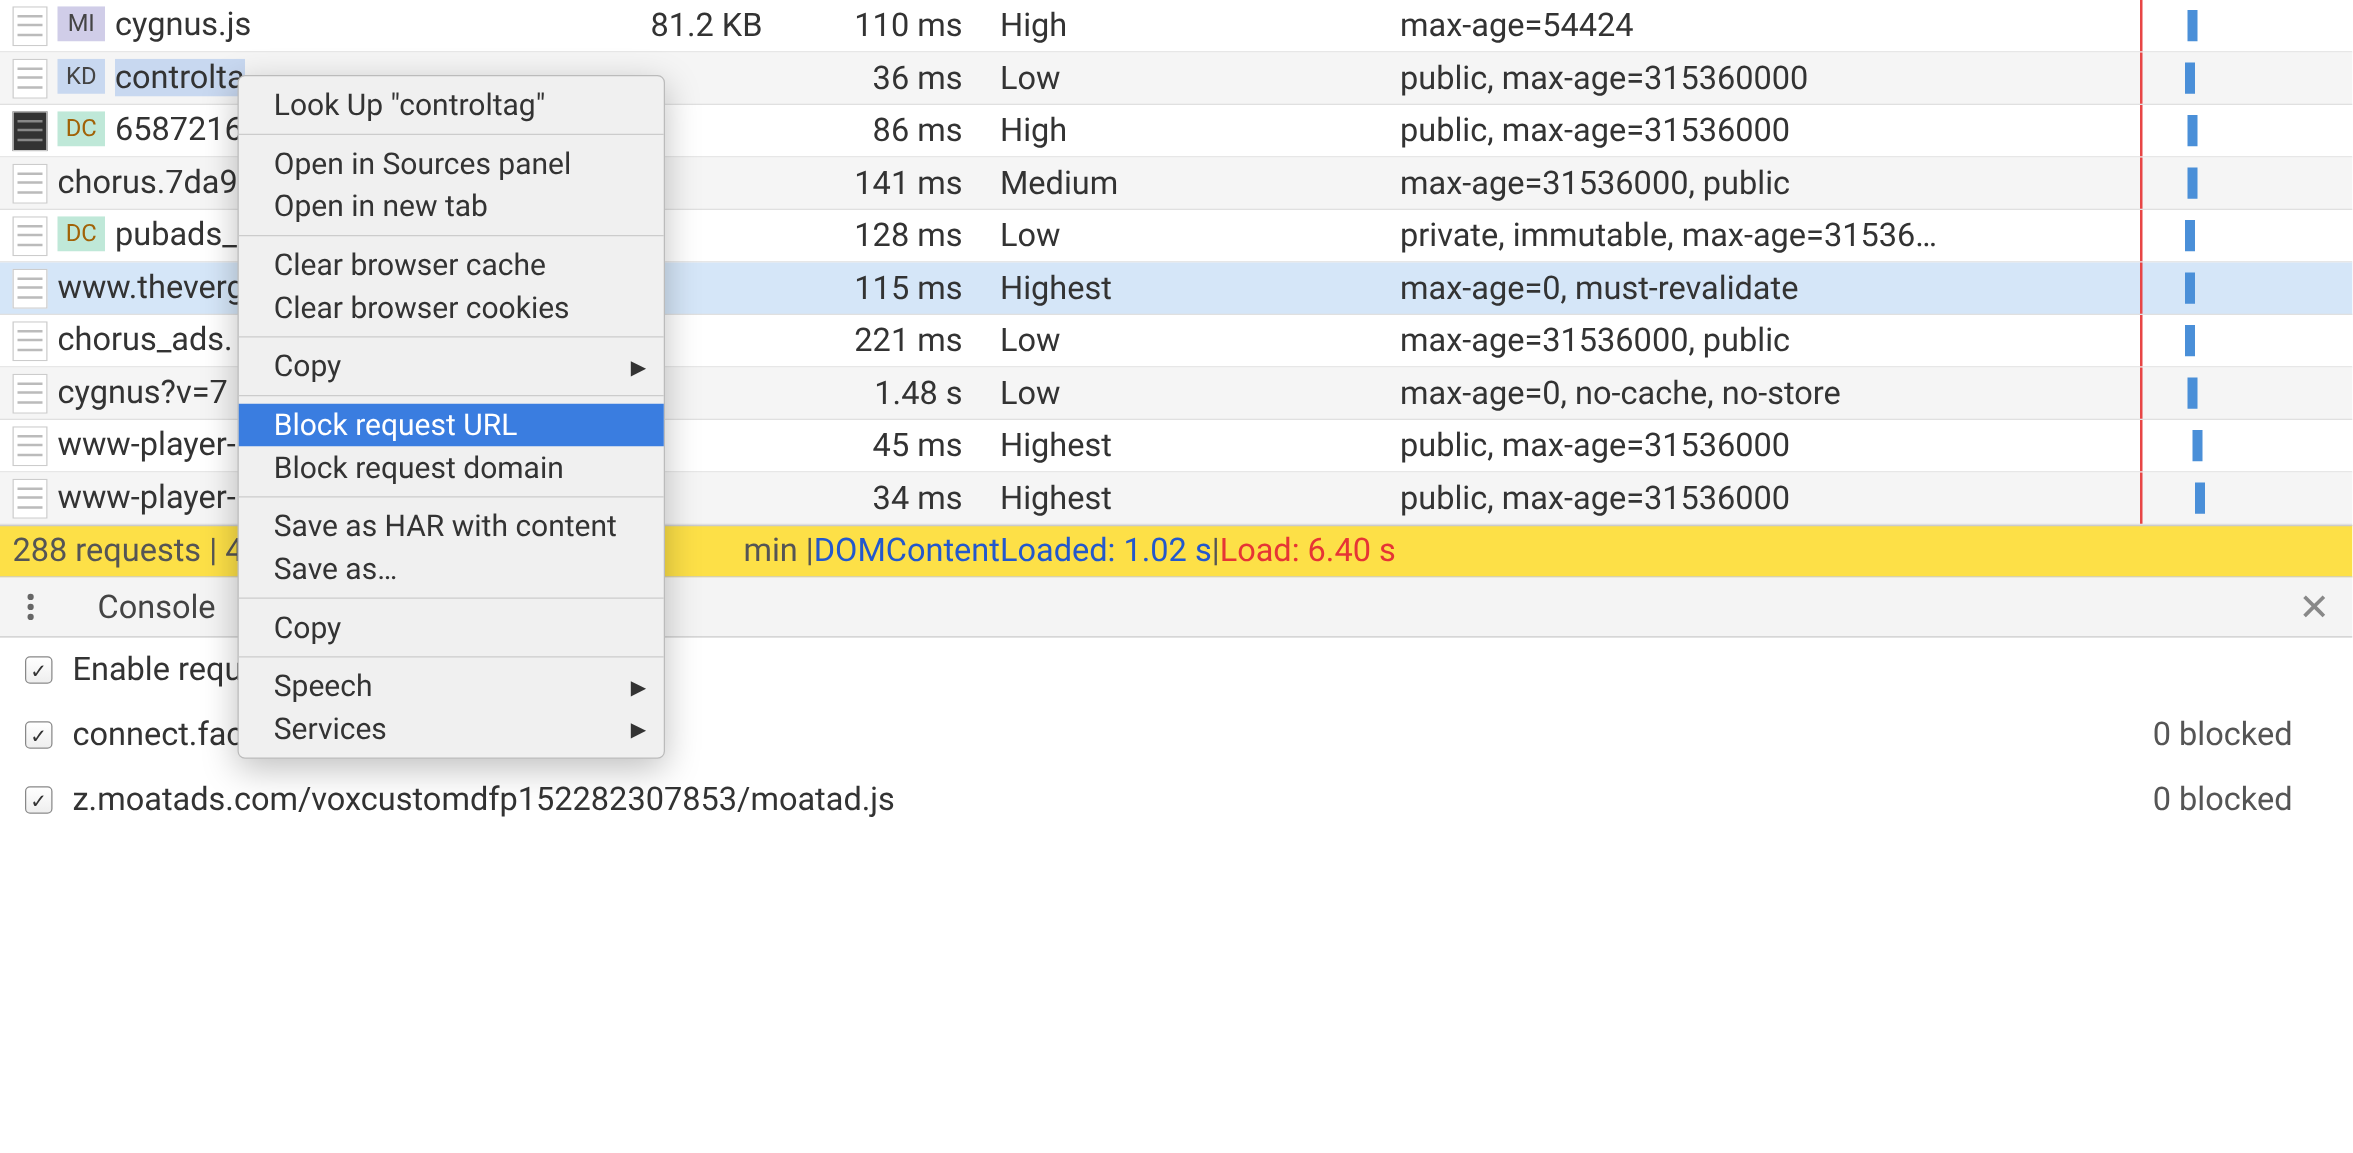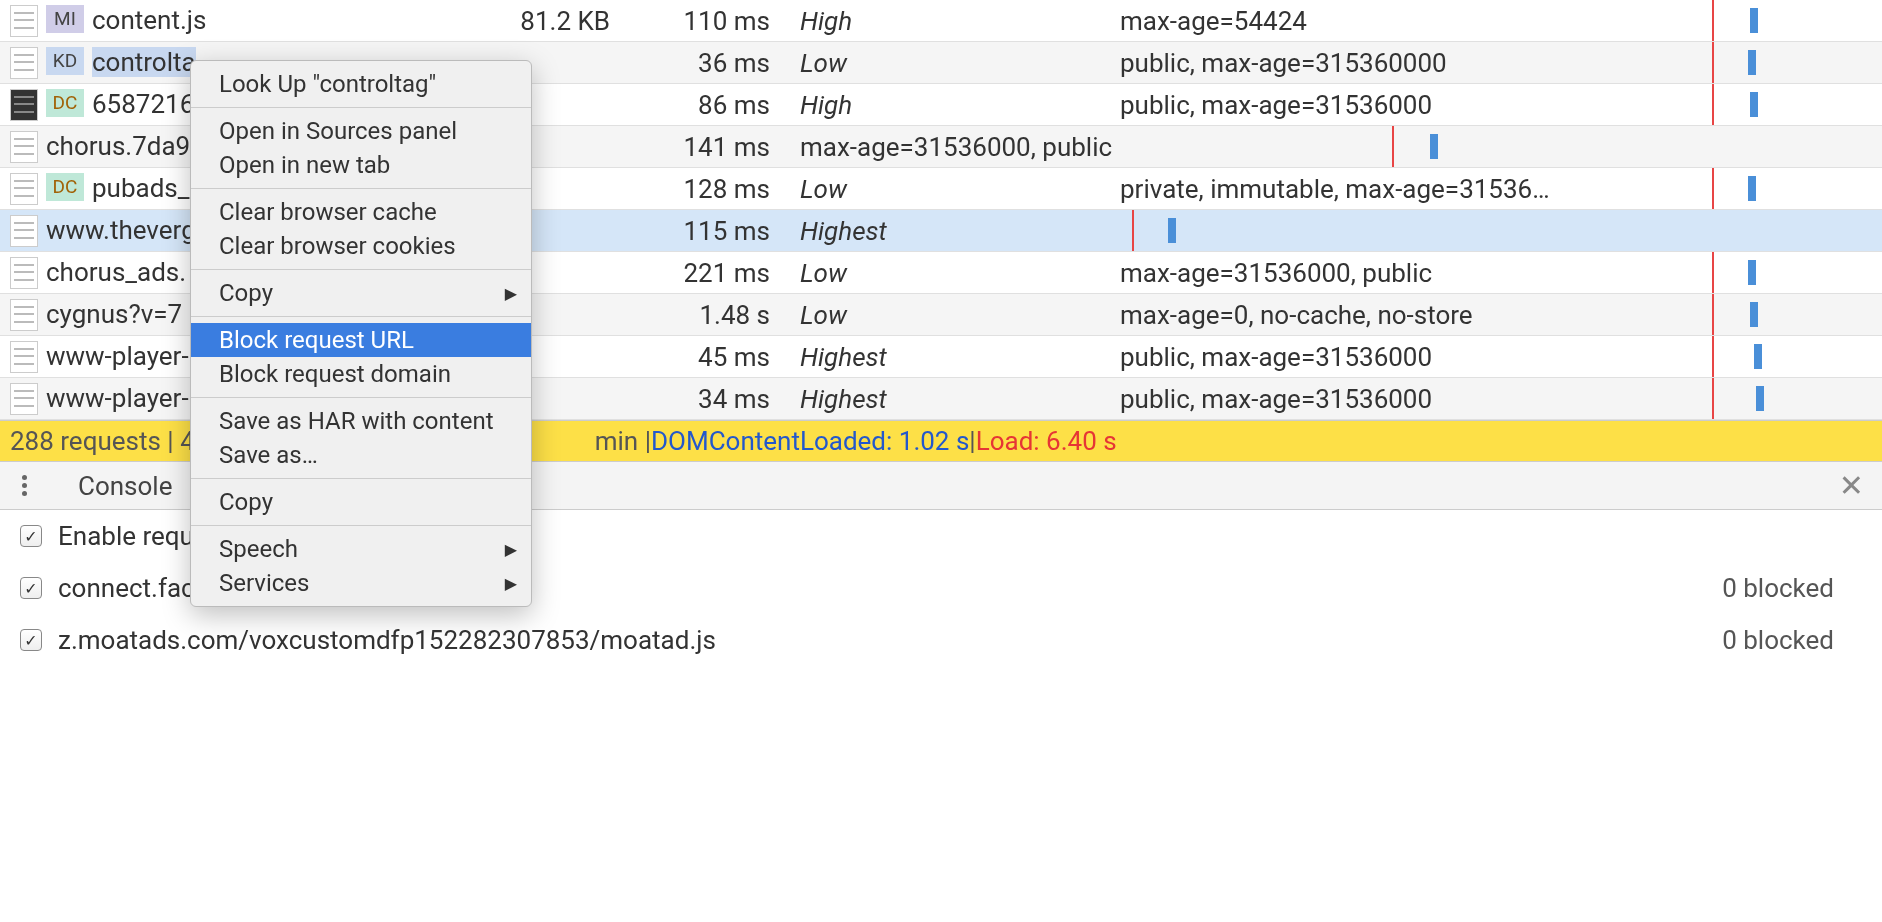--- a/index.html
+++ b/index.html
@@ -40,21 +40,20 @@
       padding-right: 20px;
     }
     .col-time {
       width: 160px;
       text-align: right;
       padding-right: 20px;
     }
     .col-priority {
       width: 320px;
       padding-left: 10px;
-      font-style: italic;
     }
     .col-cache {
       width: 580px;
       padding-left: 10px;
       overflow: hidden;
       white-space: nowrap;
       text-overflow: ellipsis;
     }
     .col-waterfall {
       flex: 1;
@@ -224,21 +223,21 @@
 </head>
 <body>
 
 <div class="network-table" id="network-table-body">
     <div class="network-row odd">
       <div class="col-name">
         <div class="file-icon">
           <div class="file-icon-line"></div>
         </div>
         <span class="initiator-badge badge-mi">MI</span>
-        <span class="name-text">content.js</span>
+        <span class="name-text">cygnus.js</span>
       </div>
       <div class="col-size">81.2 KB</div>
       <div class="col-time">110 ms</div>
       <div class="col-priority">High</div>
       <div class="col-cache">max-age=54424</div>
       <div class="col-waterfall">
         <div class="waterfall-line-red"></div>
         <div class="waterfall-bar" style="left: 60px;"></div>
       </div>
     </div>
@@ -278,20 +277,21 @@
     </div>
     <div class="network-row even">
       <div class="col-name">
         <div class="file-icon">
           <div class="file-icon-line"></div>
         </div>
         <span class="name-text">chorus.7da9</span>
       </div>
       <div class="col-size"></div>
       <div class="col-time">141 ms</div>
+      <div class="col-priority">Medium</div>
       <div class="col-cache">max-age=31536000, public</div>
       <div class="col-waterfall">
         <div class="waterfall-line-red"></div>
         <div class="waterfall-bar" style="left: 60px;"></div>
       </div>
     </div>
     <div class="network-row odd">
       <div class="col-name">
         <div class="file-icon">
           <div class="file-icon-line"></div>
@@ -311,20 +311,21 @@
     <div class="network-row selected">
       <div class="col-name">
         <div class="file-icon">
           <div class="file-icon-line"></div>
         </div>
         <span class="name-text">www.theverg</span>
       </div>
       <div class="col-size"></div>
       <div class="col-time">115 ms</div>
       <div class="col-priority">Highest</div>
+      <div class="col-cache">max-age=0, must-revalidate</div>
       <div class="col-waterfall">
         <div class="waterfall-line-red"></div>
         <div class="waterfall-bar" style="left: 58px;"></div>
       </div>
     </div>
     <div class="network-row odd">
       <div class="col-name">
         <div class="file-icon">
           <div class="file-icon-line"></div>
         </div>

